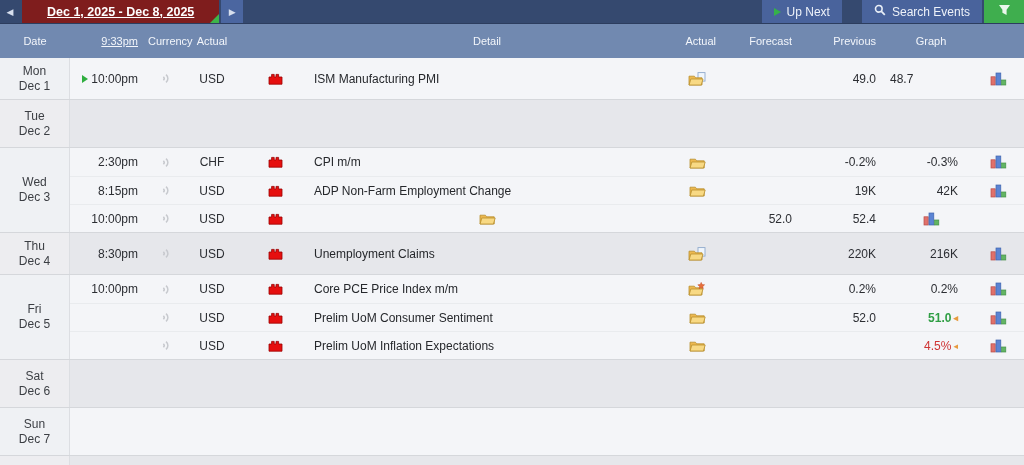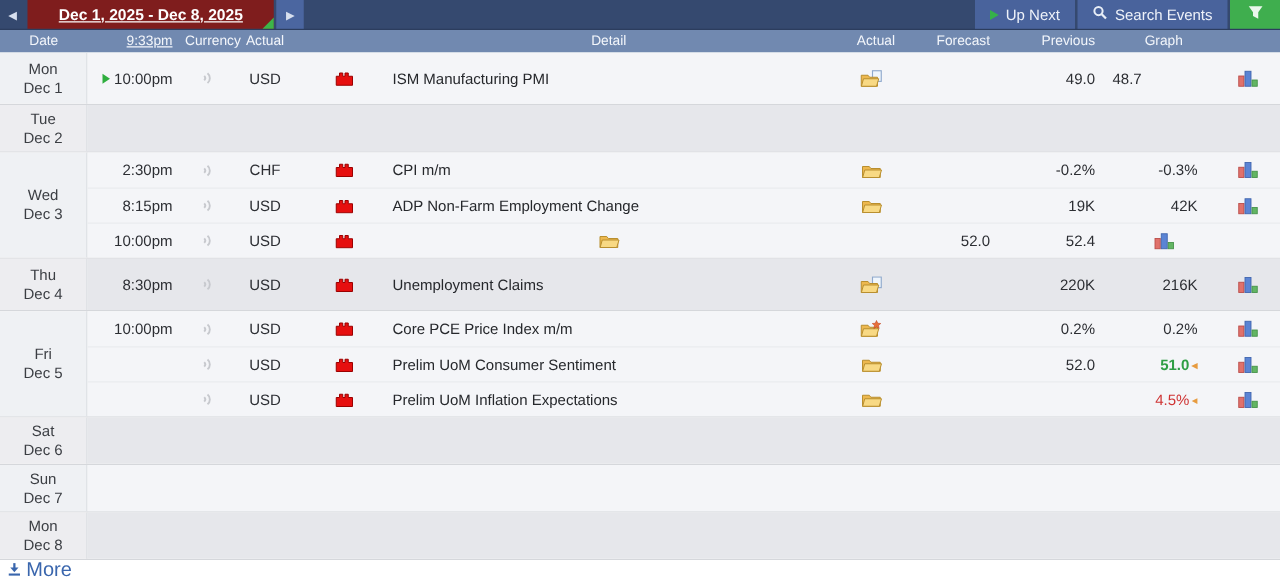--- a/index.html
+++ b/index.html
@@ -11,51 +11,51 @@
             font-size:12px; border-bottom:1px solid #2c3d5e; }
   .arrow-btn { width:20px; color:#d7dfee; display:flex; align-items:center;
                justify-content:center; font-size:9px; cursor:pointer; }
   .date-tab { background:#7f1d1d; color:#ffffff; font-weight:bold; font-size:12.5px;
               padding:0 25px; display:flex; align-items:center; position:relative;
               margin-left:2px; cursor:pointer;text-decoration:underline; }
   .date-tab::after { content:""; position:absolute; right:0; bottom:0;
                      border-left:9px solid transparent; border-bottom:9px solid #3db54a; }
   .arrow-btn.right { background:#4b66a0; margin-left:2px; width:22px; }
   .tb-spacer { flex:1; }
-  .tb-btn { background:#49639c; margin-left:2px; padding:0 12px; display:flex;
+  .tb-btn { background:#49639c; margin-left:20px; padding:0 12px; display:flex;
             align-items:center; gap:6px; color:#eef2f9; cursor:pointer; white-space:nowrap; }
   .filter-btn { background:#3fae4e; width:40px; margin-left:2px; display:flex;
                 align-items:center; justify-content:center; cursor:pointer; }
   .play-tri { width:0; height:0; border-left:7px solid #35b14a;
               border-top:4.5px solid transparent; border-bottom:4.5px solid transparent;
               display:inline-block; }
 
   
   .cols { display:grid;
           grid-template-columns:78px 36px 56px 70px 1fr 66px 76px 84px 82px 52px; }
 
   .header-row { display:grid;
       grid-template-columns:70px 78px 36px 56px 70px 1fr 66px 76px 84px 82px 52px;
-      background:#7189b0; height:18px; align-items:center; color:#f3f6fb;
+      background:#7189b0; height:34px; align-items:center; color:#f3f6fb;
       font-size:11px; }
   .h-c { text-align:center; }
   .h-r { text-align:right; padding-right:14px; }
   .h-time { text-align:right; padding-right:10px; text-decoration:underline; cursor:pointer; }
 
   
   .day-block { display:flex; border-bottom:1px solid #d5d7db; }
   .day-cell { width:70px; flex:0 0 70px; display:flex; flex-direction:column;
               justify-content:center; align-items:center; font-size:12px;
               color:#3b3e43; line-height:15px; border-right:1px solid #dcdee2; }
   .events { flex:1; display:flex; flex-direction:column; justify-content:center; }
   .light .day-cell { background:#eff1f4; }
   .light .events   { background:#f4f5f8; }
   .dark  .day-cell { background:#ededf0; }
   .dark  .events   { background:#e6e7eb; }
-  .day-block.empty  { height:38px; }
+  .day-block.empty  { height:48px; }
   .day-block.single { height:42px; }
 
   .event-row { align-items:center; height:28px; font-size:12px; color:#2c2e33; }
   .multi .event-row + .event-row { border-top:1px solid #e9ebee; }
   .ev-time { text-align:right; padding-right:10px; white-space:nowrap;
              display:flex; justify-content:flex-end; align-items:center; }
   .upnext-tri { width:0; height:0; border-left:6px solid #2fae3f;
                 border-top:4px solid transparent; border-bottom:4px solid transparent;
                 display:inline-block; margin-right:3px; }
   .ev-speaker, .ev-impact, .ev-detail, .ev-graph { display:flex; justify-content:center; }

